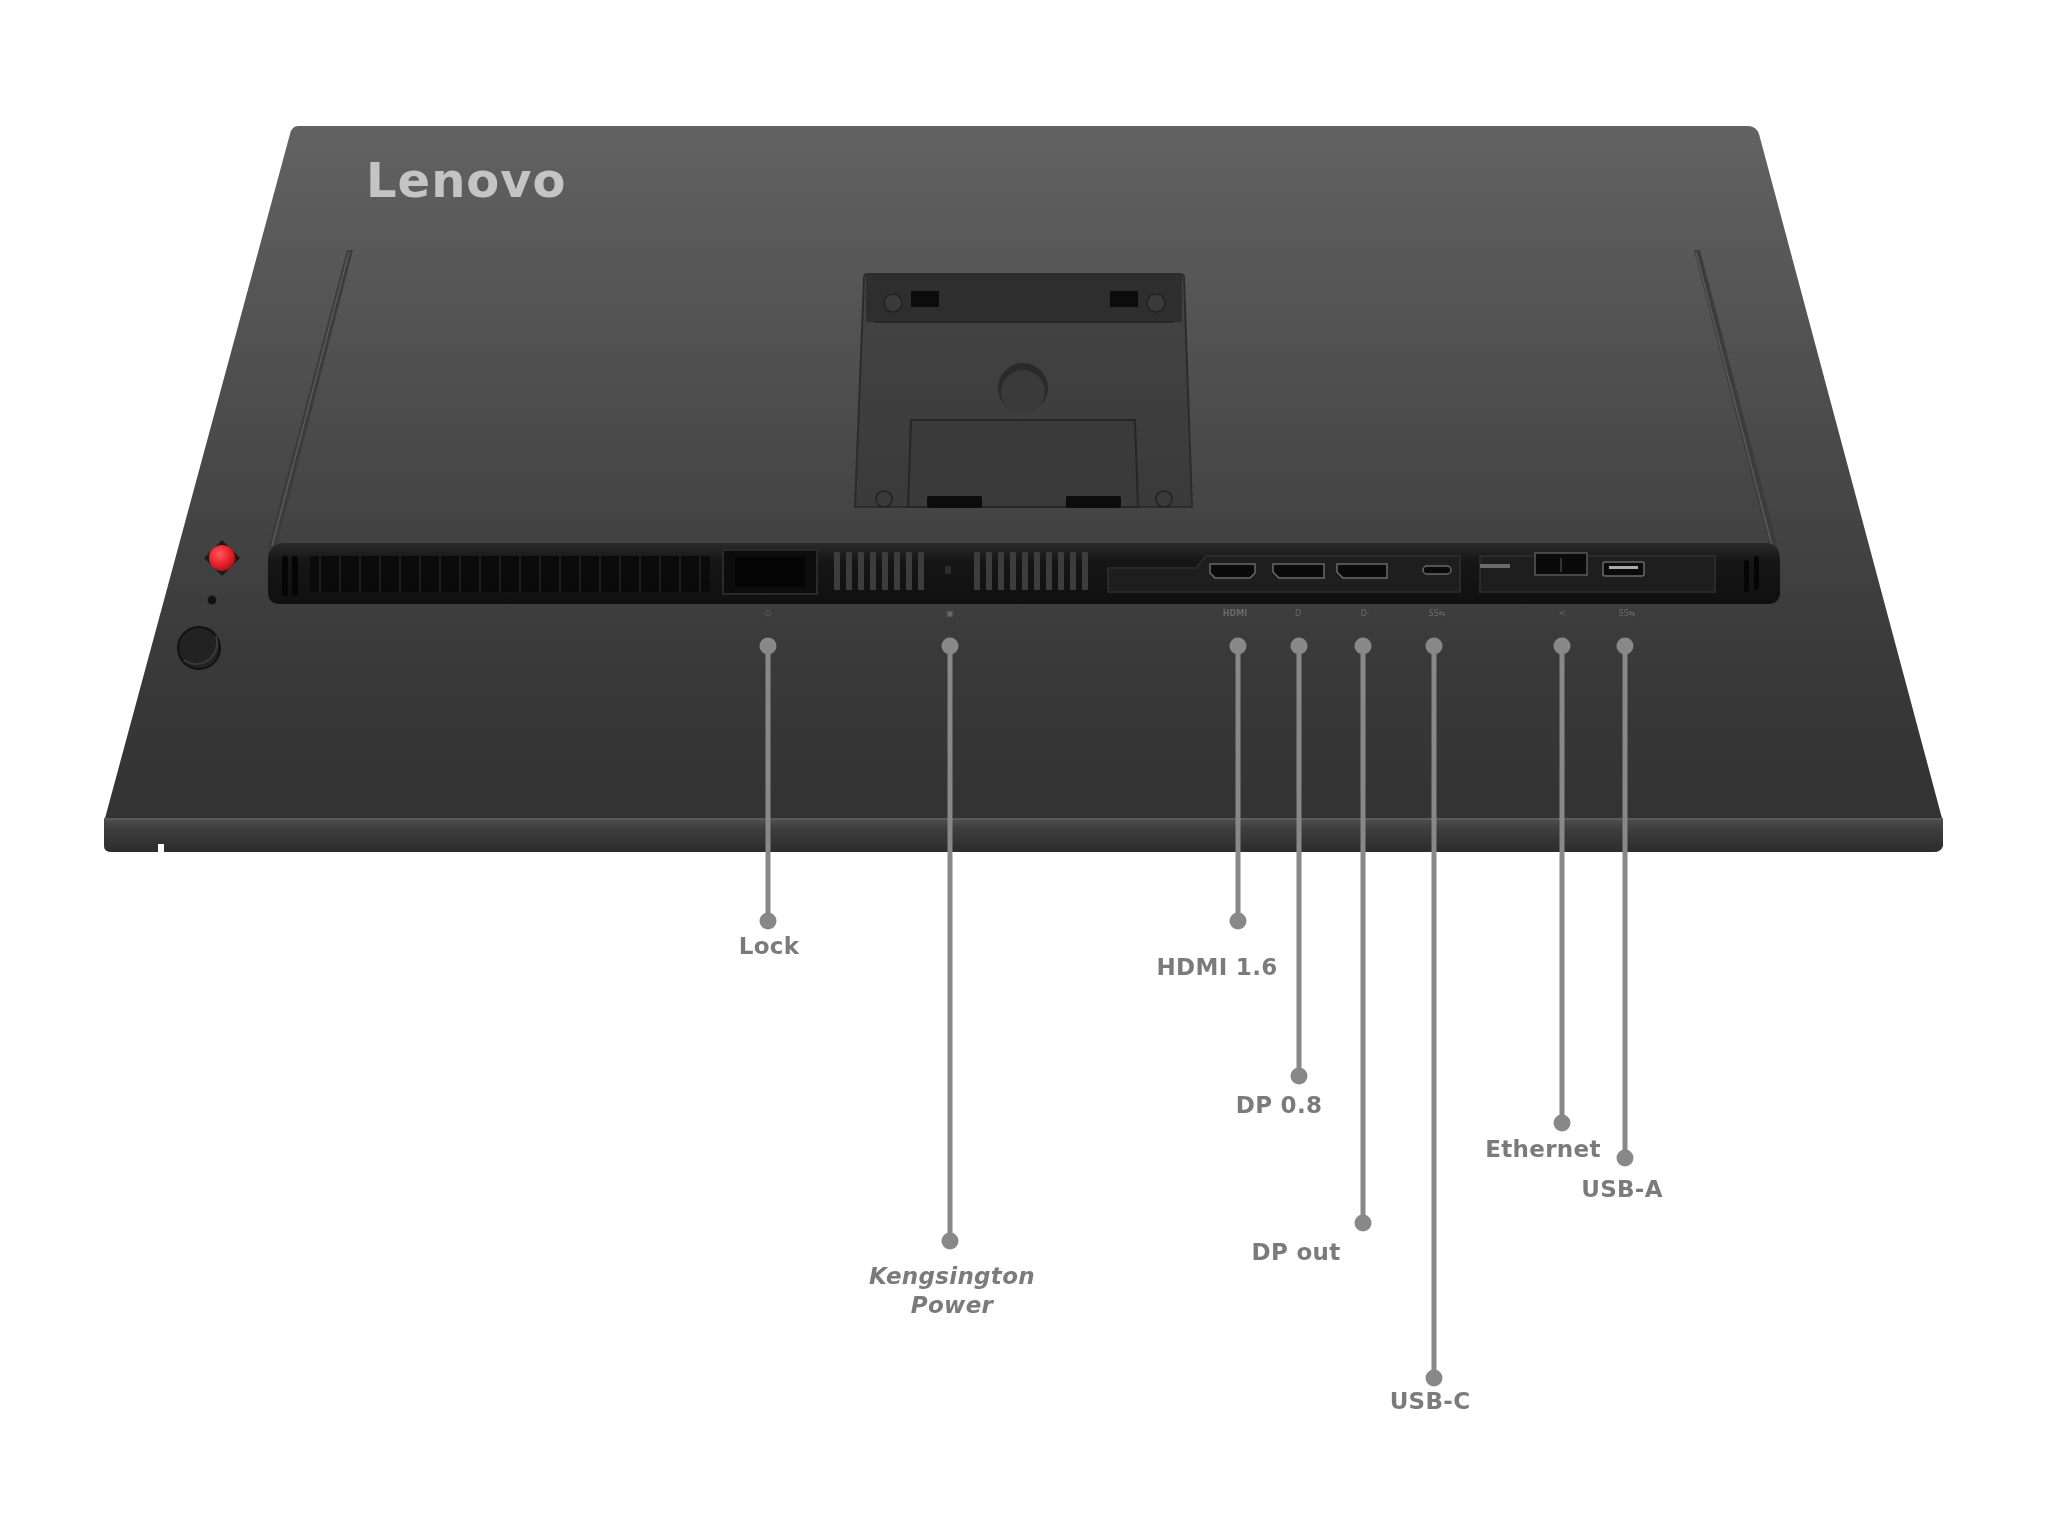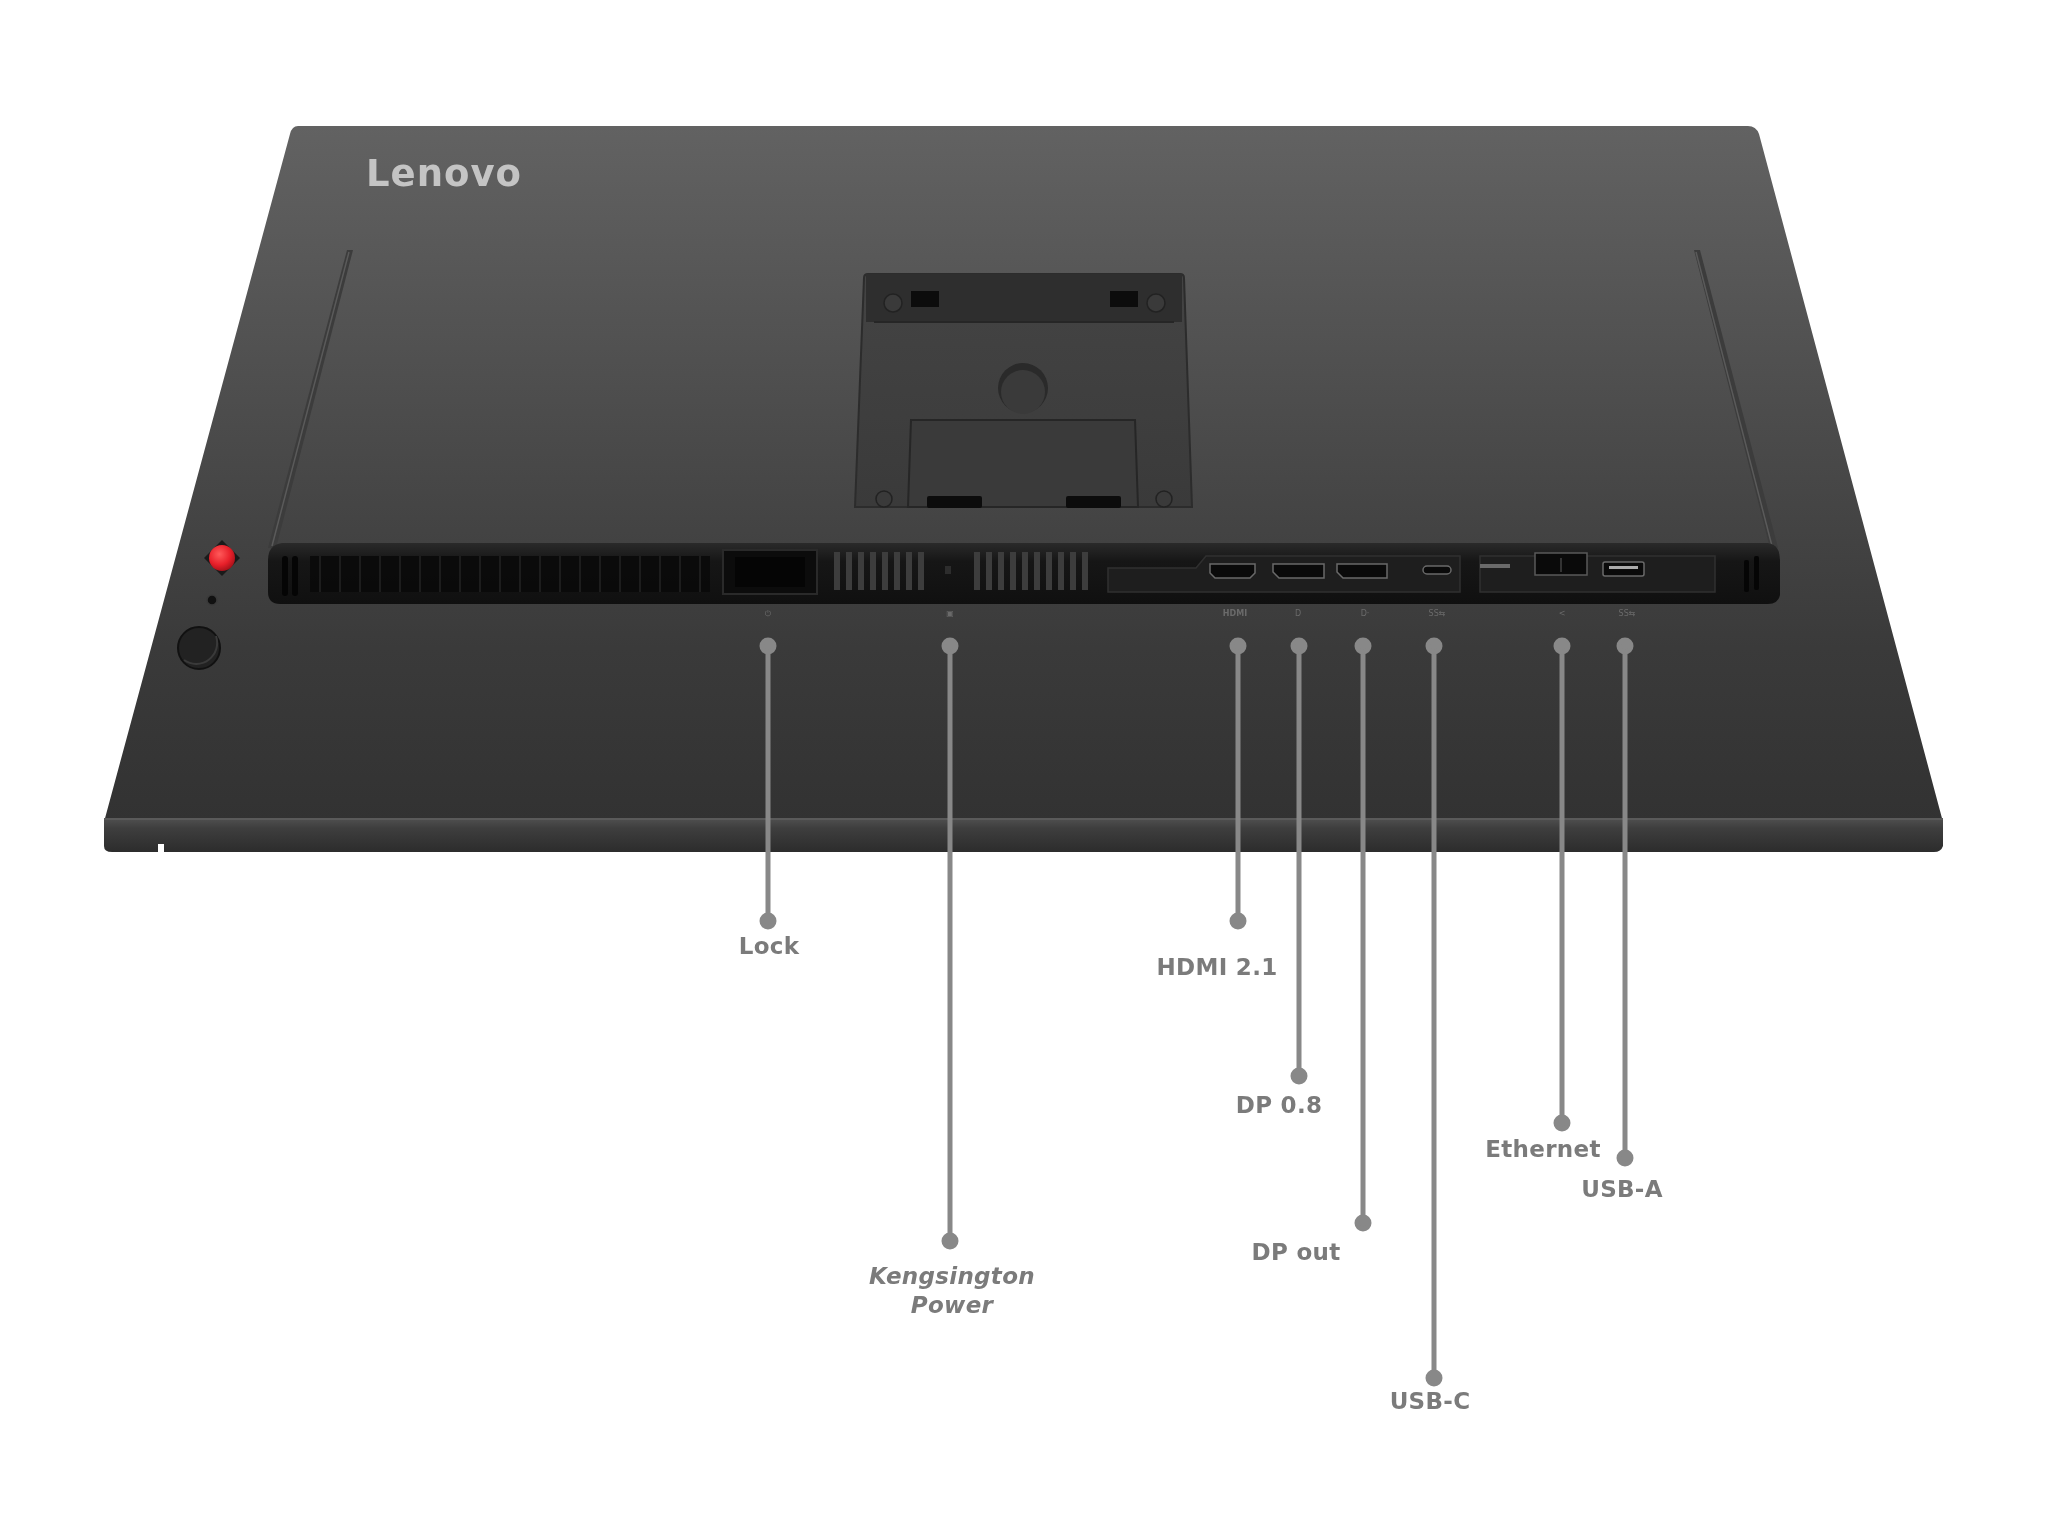--- a/index.html
+++ b/index.html
@@ -6,21 +6,21 @@
   body { width:2048px; height:1536px; position:relative; overflow:hidden;
          font-family:"DejaVu Sans", "Liberation Sans", sans-serif; }
   .abs { position:absolute; }
   #stage { position:absolute; left:0; top:0; width:2048px; height:1536px; }
   .callout-label {
     position:absolute; color:#7b7b7b; font-weight:bold; font-size:23px;
     letter-spacing:0.3px; white-space:nowrap; transform:translate(-50%,-50%);
     text-align:center; line-height:29px;
   }
   .logo {
-    position:absolute; left:366px; top:152px; color:#c4c4c4; font-size:37px;
+    position:absolute; left:366px; top:152px; color:#c4c4c4; font-size:48px;
     font-weight:bold; letter-spacing:1px; font-family:"DejaVu Sans", sans-serif;
   }
 </style>
 </head>
 <body>
 
 <div id="stage">
   <svg class="abs" style="left:0;top:0" width="2048" height="1536" viewBox="0 0 2048 1536">
     <defs>
       <linearGradient id="bodyGrad" x1="0" y1="0" x2="0" y2="1">
@@ -214,19 +214,19 @@
     </g>
   </svg>
 
   <div class="logo">Lenovo</div>
 
   <div class="callout-label" style="left:769px;top:946px;">Lock</div>
   <div class="callout-label" style="left:952px;top:1291px;font-style:italic;">
     <div>Kengsington</div>
     <div>Power</div>
   </div>
-  <div class="callout-label" style="left:1217px;top:967px;">HDMI 2.1</div>
+  <div class="callout-label" style="left:1217px;top:967px;">HDMI 1.6</div>
   <div class="callout-label" style="left:1279px;top:1105px;">DP 0.8</div>
   <div class="callout-label" style="left:1296px;top:1252px;">DP out</div>
   <div class="callout-label" style="left:1430px;top:1401px;">USB-C</div>
   <div class="callout-label" style="left:1543px;top:1149px;">Ethernet</div>
   <div class="callout-label" style="left:1622px;top:1189px;">USB-A</div>
 </div>
 
 </body></html>

